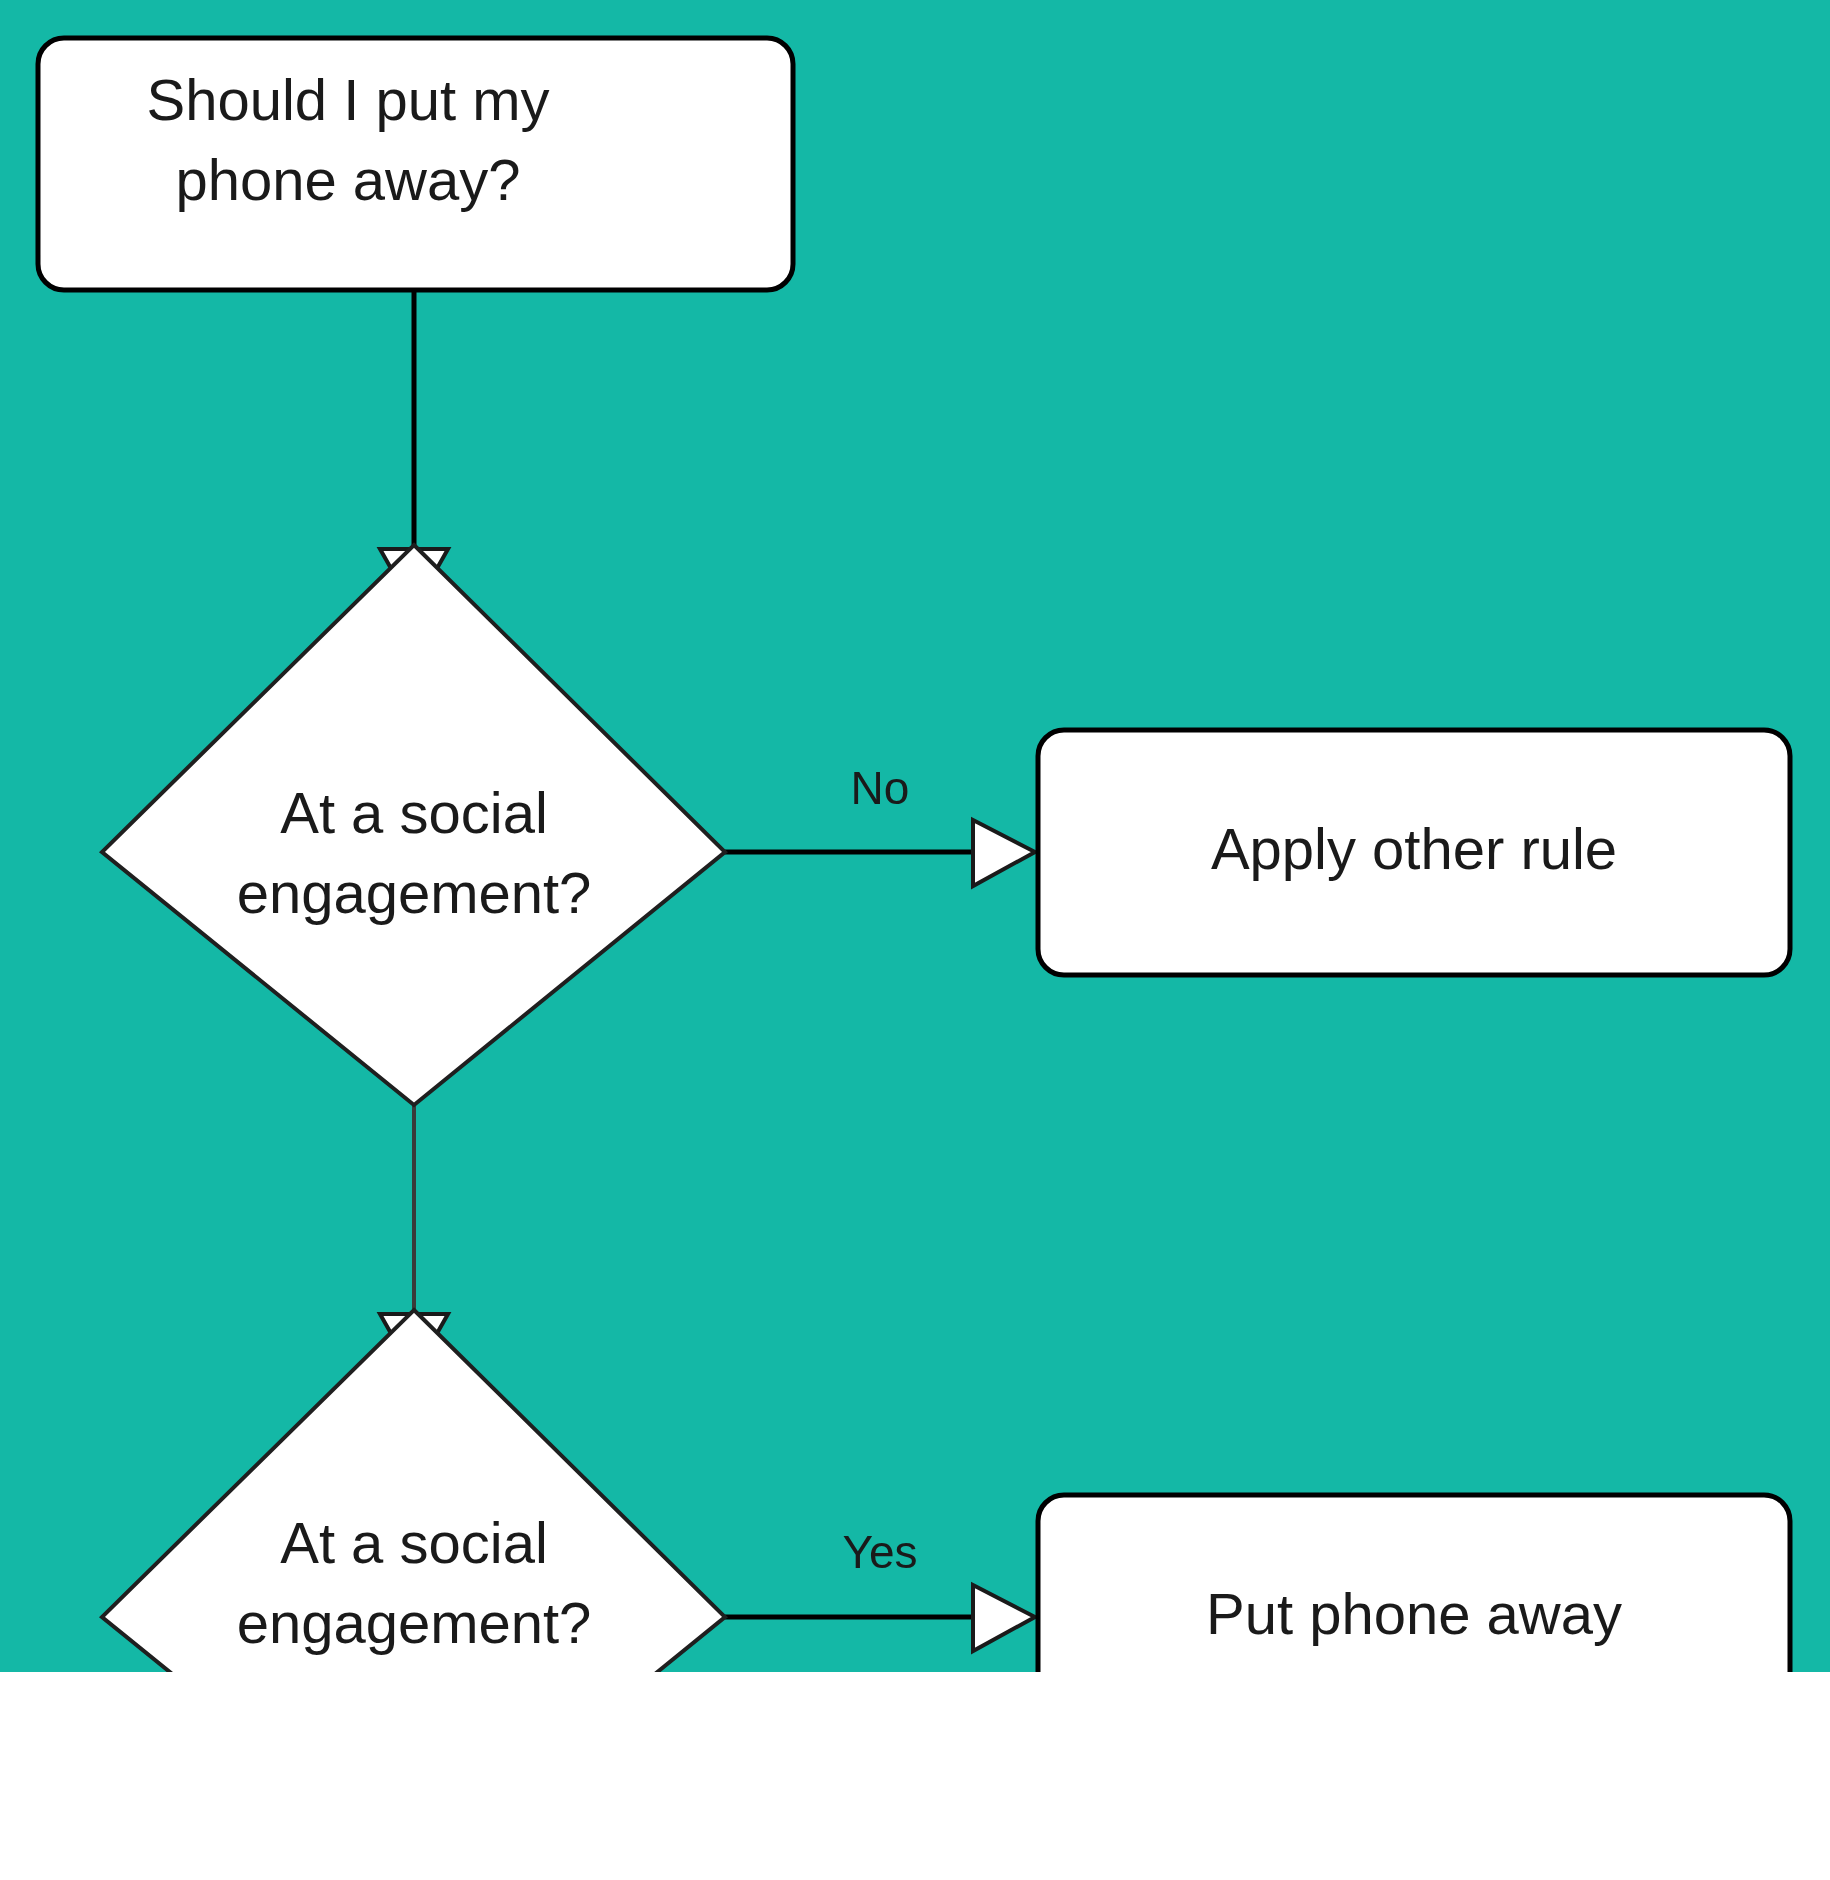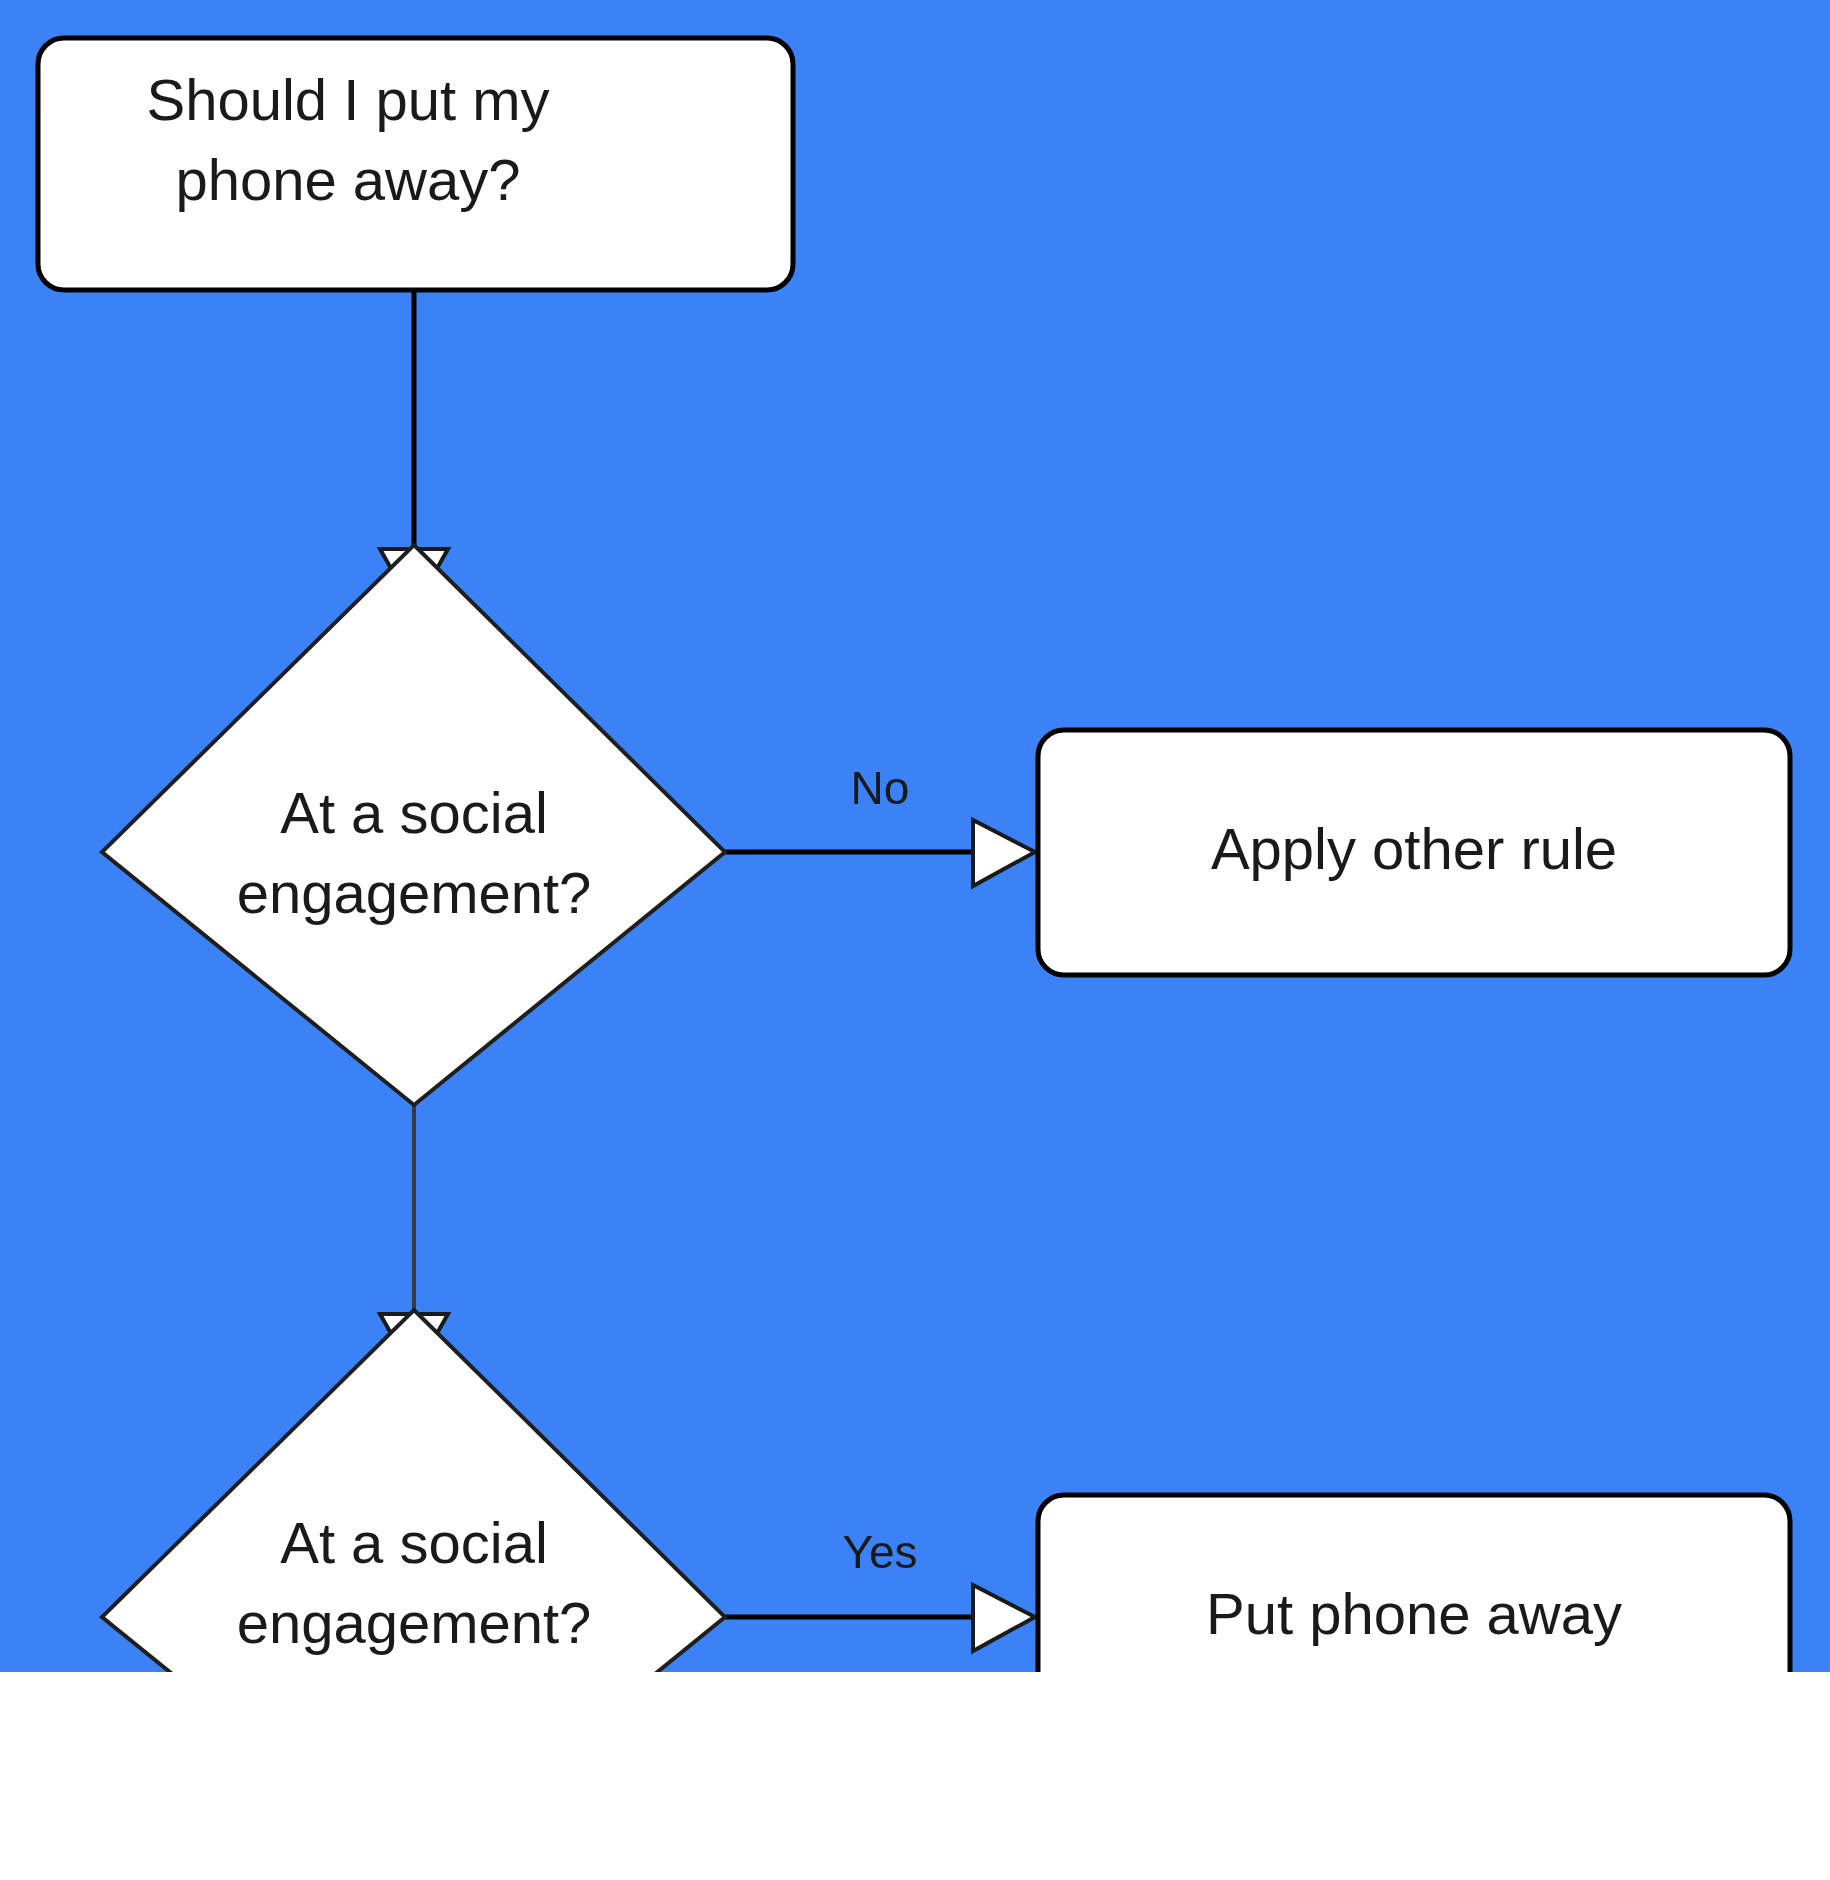--- a/index.html
+++ b/index.html
@@ -8,21 +8,21 @@
     padding: 0;
     background: #ffffff;
   }
   body {
     font-family: "Liberation Sans", sans-serif;
   }
   #stage {
     position: relative;
     width: 1830px;
     height: 1672px;
-    background: #3b82f6;
+    background: #14b8a6;
     overflow: hidden;
   }
   #flow-svg {
     position: absolute;
     left: 0;
     top: 0;
     width: 1830px;
     height: 1880px;
   }
   .node-text {

